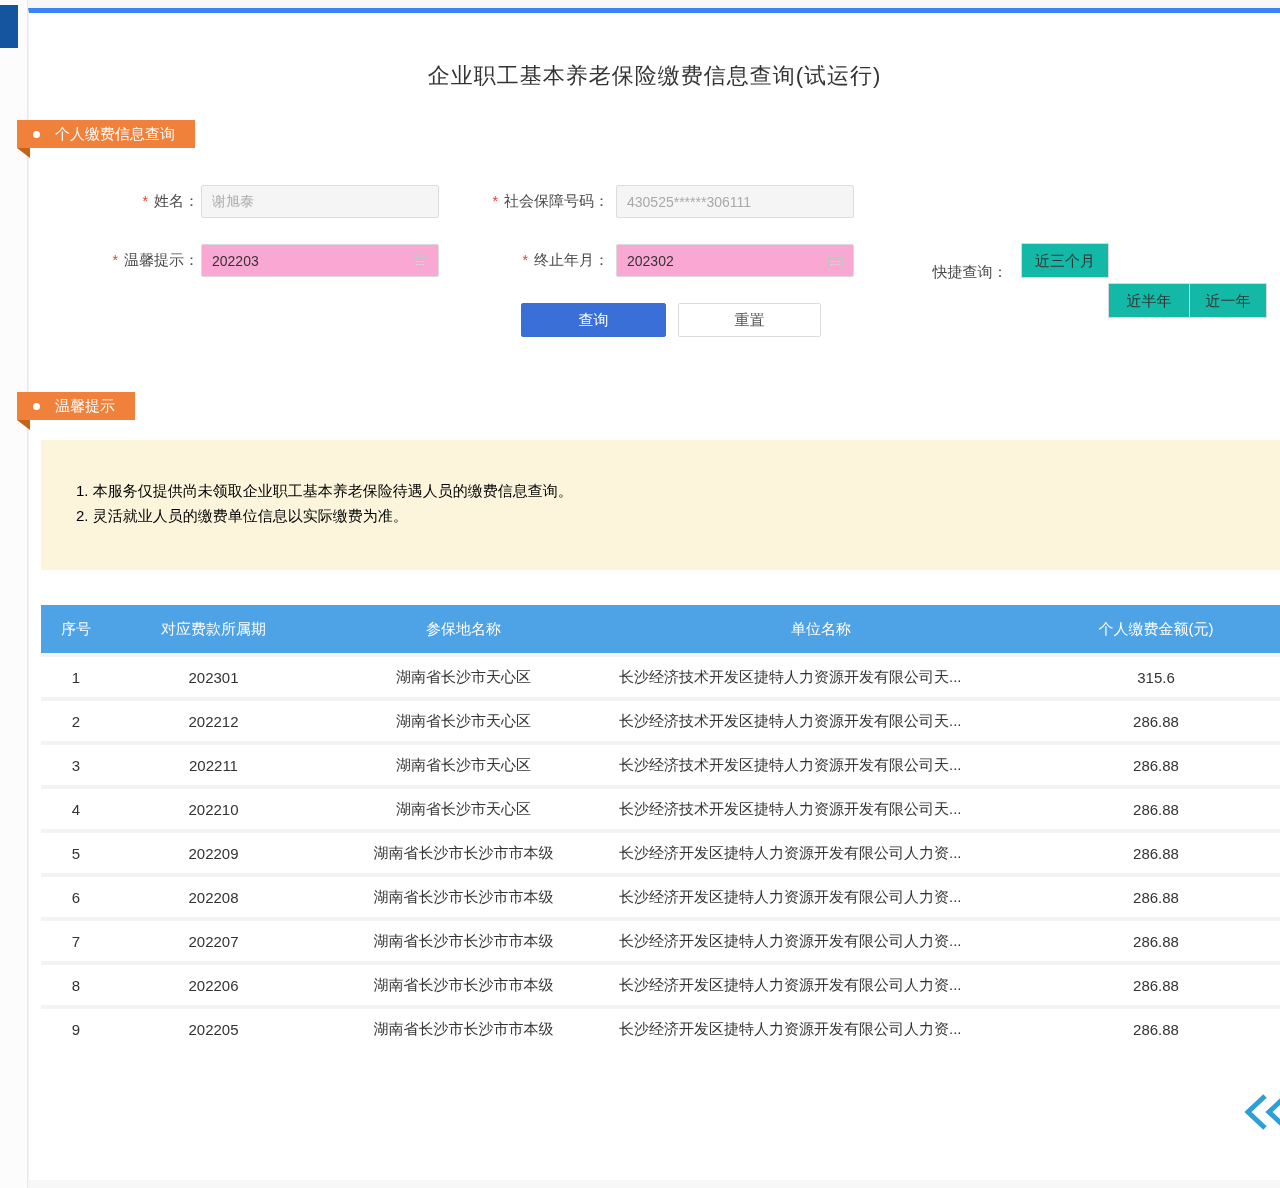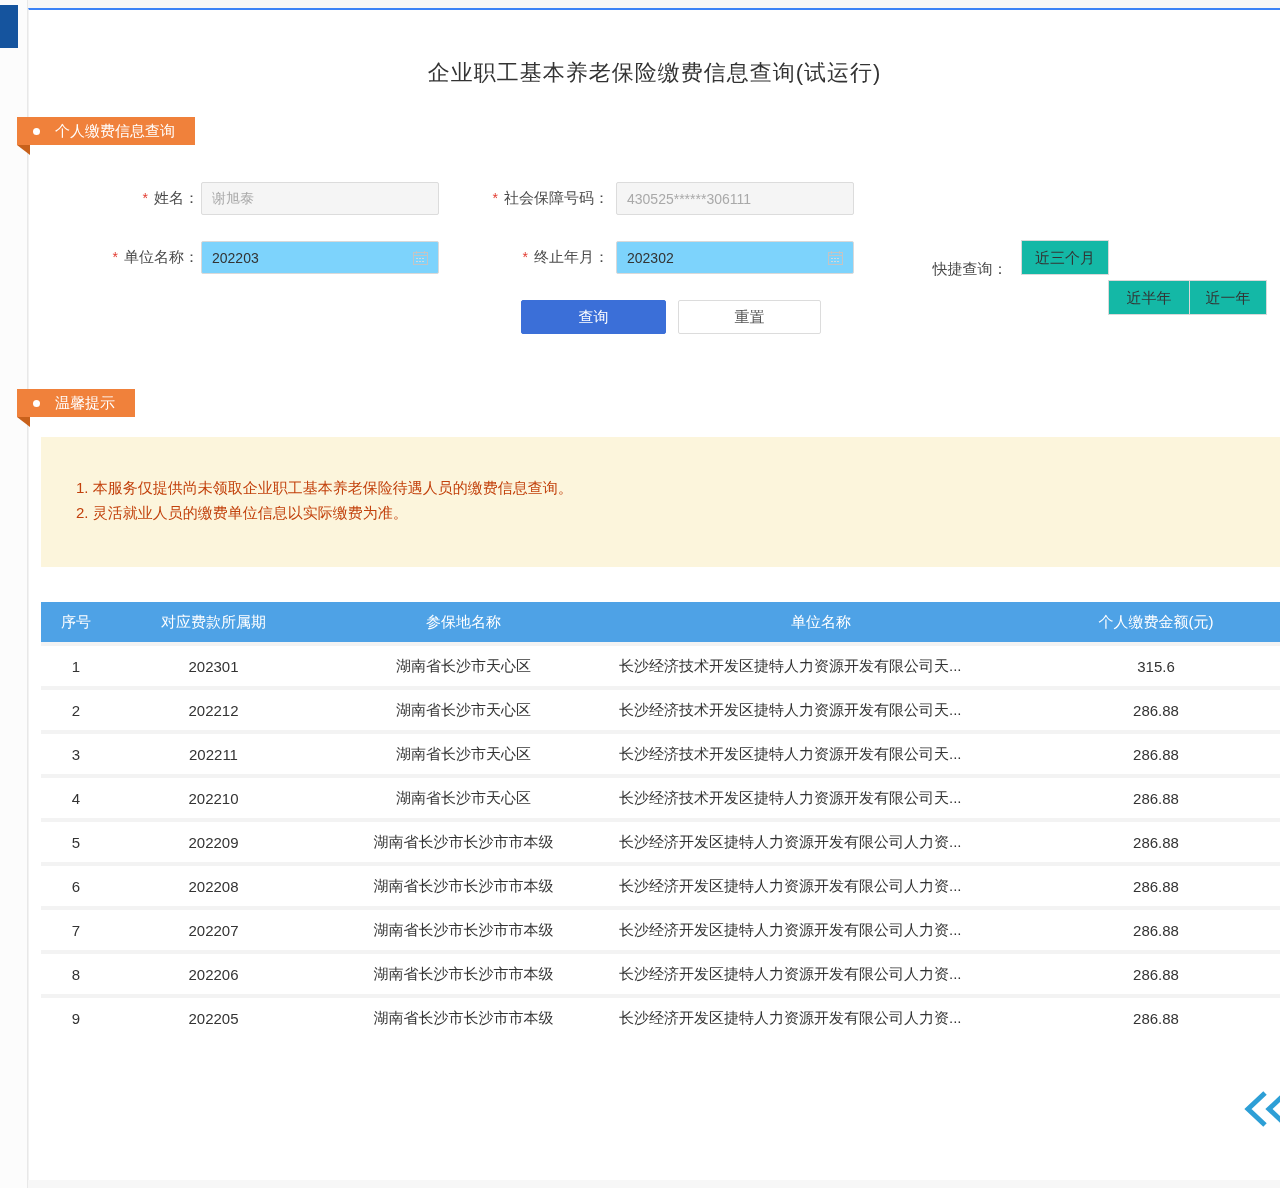--- a/index.html
+++ b/index.html
@@ -9,36 +9,36 @@
     background: #f7f7f7;
     font-family: "Liberation Sans", sans-serif;
     color: #333;
     overflow: hidden;
   }
   
   .rail { position:absolute; left:0; top:0; width:28px; height:100%; background:#fcfcfc; border-right:1px solid #e8e8e8; }
   .rail-blue { position:absolute; left:0; top:5px; width:18px; height:43px; background:#15549E; }
 
   
-  .panel { position:absolute; left:28px; top:8px; width:1252px; height:1172px; background:#fff; border-top:2px solid #3b82f6; border-left:1px solid #f2f2f2;text-decoration:underline; }
+  .panel { position:absolute; left:28px; top:8px; width:1252px; height:1172px; background:#fff; border-top:5px solid #3b82f6; border-left:1px solid #f2f2f2;text-decoration:underline; }
 
   .page-title { position:absolute; top:48px; left:0; width:100%; text-align:center; font-size:22px; color:#333; letter-spacing:1px; }
 
   
   .ribbon { position:absolute; left:-12px; }
   .ribbon .bar { display:inline-flex; align-items:center; height:28px; background:#F0813B; color:#fff; font-size:15px; padding:0 20px 0 16px; }
   .ribbon .dot { width:7px; height:7px; border-radius:50%; background:#fff; margin-right:15px; flex:0 0 auto; }
   .ribbon .fold { position:absolute; left:0; top:28px; width:0; height:0; border-style:solid; border-width:0 13px 10px 0; border-color:transparent #C8611B transparent transparent; }
   .ribbon-query { top:107px; }
   .ribbon-tips  { top:379px; }
 
   
   .flabel { position:absolute; height:33px; line-height:32px; font-size:15px; color:#4a4a4a; text-align:right; white-space:nowrap; }
   .star { color:#E23B30; margin-right:6px; font-size:14px; }
-  .ipt { position:absolute; height:33px; width:238px; border:1px solid #d9d9d9; border-radius:2px; background:#7dd3fc; font-size:14px; color:#333; padding:0 28px 0 10px; font-family:"Liberation Sans",sans-serif; outline:none; }
+  .ipt { position:absolute; height:33px; width:238px; border:1px solid #d9d9d9; border-radius:2px; background:#f9a8d4; font-size:14px; color:#333; padding:0 28px 0 10px; font-family:"Liberation Sans",sans-serif; outline:none; }
   .ipt.disabled { background:#f5f5f5; color:#a9a9a9; border-color:#dcdcdc; padding-right:10px; }
   .cal-icon { position:absolute; width:15px; height:14px; }
 
   .lbl-name  { left:60px;  top:172px; width:110px; }
   .ipt-name  { left:172px; top:172px; }
   .lbl-ssn   { left:430px; top:172px; width:150px; }
   .ipt-ssn   { left:587px; top:172px; }
   .lbl-start { left:60px;  top:231px; width:110px; }
   .ipt-start { left:172px; top:231px; }
   .lbl-end   { left:470px; top:231px; width:110px; }
@@ -51,26 +51,26 @@
   .quick-btn { height:35px; line-height:33px; background:#14b8a6; border:1px solid #d9d9d9; font-size:15px; color:#333; text-align:center; cursor:pointer; }
   .quick-btn + .quick-btn { margin-left:-1px;margin-top:40px; }
   .qb-0 { width:88px; } .qb-1 { width:82px; } .qb-2 { width:78px; }
 
   .btn { position:absolute; height:34px; border-radius:2px; font-size:15px; text-align:center; line-height:32px; cursor:pointer; }
   .btn-query { left:492px; top:290px; width:145px; background:#3B6FD8; border:1px solid #3B6FD8; color:#fff; }
   .btn-reset { left:649px; top:290px; width:143px; background:#fff; border:1px solid #dcdcdc; color:#555; }
 
   
   .notice { position:absolute; left:12px; top:427px; width:1240px; height:130px; background:#FCF5DC; }
-  .notice .line { margin-left:35px; font-size:15px; color:#c2410c; line-height:25px; }
+  .notice .line { margin-left:35px; font-size:15px; color:#000000; line-height:25px; }
   .notice .line:first-child { margin-top:38px; }
 
   
   .table { position:absolute; left:12px; top:592px; width:1240px; }
-  .thead { display:flex; align-items:center; height:40px; background:#4EA2E6; color:#fff; font-size:15px; }
+  .thead { display:flex; align-items:center; height:48px; background:#4EA2E6; color:#fff; font-size:15px; }
   .trow  { display:flex; align-items:center; height:44px; background:#fff; border-top:4px solid #f3f3f3; font-size:15px; color:#333; }
   .c-seq     { width:70px;  text-align:center; }
   .c-period  { width:205px; text-align:center; }
   .c-place   { width:295px; text-align:center; }
   .c-company { width:420px; text-align:center; }
   .trow .c-company { text-align:left; padding-left:8px; white-space:nowrap; overflow:hidden; }
   .c-amount  { width:250px; text-align:center; }
 
   
   .collapse { position:absolute; right:-12px; top:1079px; width:48px; height:40px; cursor:pointer; }
@@ -92,21 +92,21 @@
       </span>
     <span class="fold"></span>
   </div>
 
   <div class="flabel lbl-name"><span class="star">*</span><span>姓名：</span></div>
   <input class="ipt disabled ipt-name" readonly="" value="谢旭泰" style="">
 
   <div class="flabel lbl-ssn"><span class="star">*</span><span>社会保障号码：</span></div>
   <input class="ipt disabled ipt-ssn" readonly="" value="430525******306111" style="">
 
-  <div class="flabel lbl-start"><span class="star">*</span><span>单位名称：</span></div>
+  <div class="flabel lbl-start"><span class="star">*</span><span>温馨提示：</span></div>
   <input class="ipt ipt-start" value="202203" style="">
   <svg class="cal-icon cal-start" viewBox="0 0 15 14">
     <rect x="0.5" y="1.5" width="14" height="12" fill="none" stroke="#c4c4c4"></rect>
     <line x1="0.5" y1="4.5" x2="14.5" y2="4.5" stroke="#c4c4c4"></line>
     <line x1="3.5" y1="0" x2="3.5" y2="3" stroke="#c4c4c4"></line>
     <line x1="11.5" y1="0" x2="11.5" y2="3" stroke="#c4c4c4"></line>
     <line x1="3" y1="7.5" x2="12" y2="7.5" stroke="#d8d8d8" stroke-dasharray="2 1"></line>
     <line x1="3" y1="10.5" x2="12" y2="10.5" stroke="#d8d8d8" stroke-dasharray="2 1"></line>
   </svg>
 

